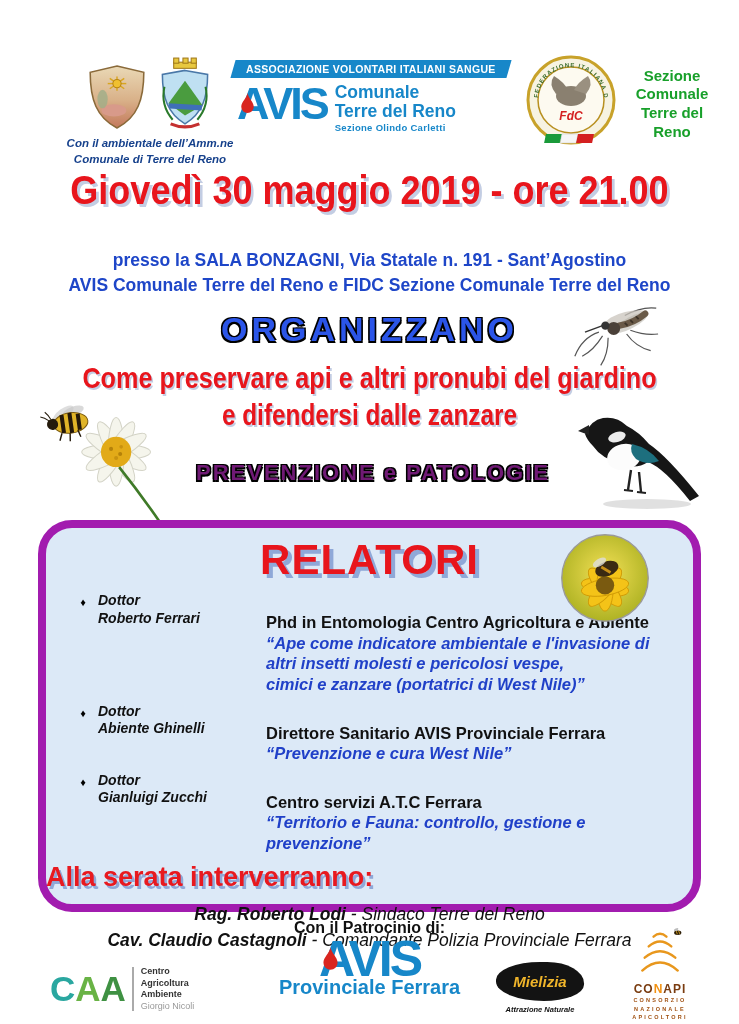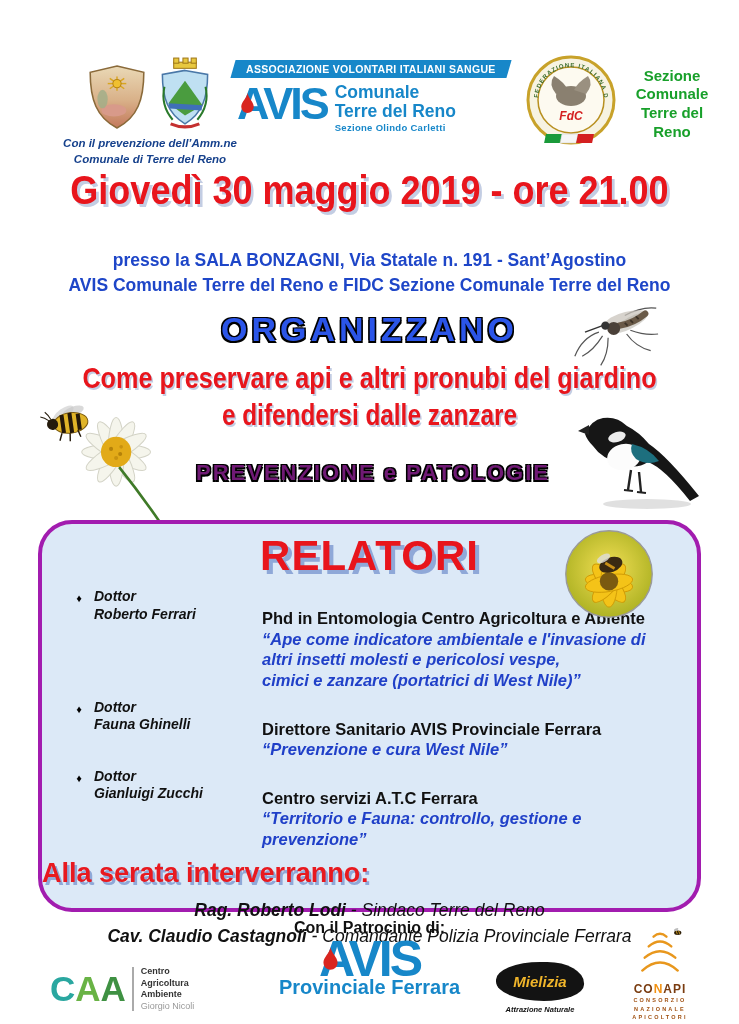--- a/index.html
+++ b/index.html
@@ -44,21 +44,21 @@
            color:#701a75;letter-spacing:2px;
            text-shadow:-1.5px -1.5px 0 #000,1.5px -1.5px 0 #000,-1.5px 1.5px 0 #000,1.5px 1.5px 0 #000;}
 
   
   .mosquito{position:absolute;left:570px;top:297px;width:104px;height:74px;}
   .beedaisy{position:absolute;left:20px;top:396px;width:172px;height:127px;}
   .magpie{position:absolute;left:577px;top:404px;width:130px;height:110px;}
 
   
   .bluebox{position:absolute;left:38px;top:520px;width:663px;height:392px;background:#dce9f7;
-           border:4px solid #a21caf;border-radius:34px;box-sizing:border-box;padding-top:6px;}
+           border:8px solid #a21caf;border-radius:34px;box-sizing:border-box;padding-top:6px;}
   .relatori-title{text-align:center;margin-top:2px;font-size:42px;font-weight:bold;color:#e8151c;
                   letter-spacing:1px;text-shadow:4px 4px 0 #8fa8d8;}
   .flower-circle{position:absolute;right:42px;top:4px;width:92px;height:92px;}
 
   .speakers{margin:8px 0 0 22px;}
   .speaker{display:flex;margin-bottom:8px;}
   .sp-bullet{width:30px;font-size:11px;text-align:center;padding-top:4px;color:#000;}
   .sp-name{width:168px;font-weight:bold;font-style:italic;font-size:14px;line-height:1.25;color:#111;}
   .sp-right{flex:1;padding-top:20px;padding-right:14px;}
   .sp-role{font-weight:bold;font-size:16.5px;color:#111;line-height:1.25;}
@@ -129,21 +129,21 @@
         </g>
         <path d="M26 14 L48 18 C48 40 43 56 26 66 C9 56 4 40 4 18 Z" fill="#bfe0f2" stroke="#4a78a8" stroke-width="1.5"></path>
         <polygon points="10,46 26,24 43,48 26,58" fill="#4a9c3f"></polygon>
         <polygon points="10,46 43,48 42,53 11,51" fill="#3f6fb8"></polygon>
         <path d="M6 30 Q2 48 14 62" fill="none" stroke="#2a7a2a" stroke-width="2"></path>
         <path d="M46 30 Q50 48 38 62" fill="none" stroke="#2a7a2a" stroke-width="2"></path>
         <path d="M12 66 Q26 72 40 66" fill="none" stroke="#c43030" stroke-width="3"></path>
       </svg>
     </div>
     <div class="patron-text">
-      <div>Con il prevenzione dell’Amm.ne</div>
+      <div>Con il ambientale dell’Amm.ne</div>
       <div>Comunale di Terre del Reno</div>
     </div>
   </div>
 
   <div class="hdr-center">
     <div class="banner">
       <span>ASSOCIAZIONE VOLONTARI ITALIANI SANGUE</span>
     </div>
     <div class="avis-row">
       <div class="avis-word">
@@ -299,21 +299,21 @@
           <div class="sp-quote">“Ape come indicatore ambientale e l'invasione di
 altri insetti molesti e pericolosi vespe,
 cimici e zanzare  (portatrici di West Nile)”</div>
         </div>
       </div>
 
       <div class="speaker">
         <div class="sp-bullet">♦</div>
         <div class="sp-name">
           <div>Dottor</div>
-          <div>Fauna Ghinelli</div>
+          <div>Abiente Ghinelli</div>
         </div>
         <div class="sp-right">
           <div class="sp-role">Direttore Sanitario AVIS Provinciale Ferrara</div>
           <div class="sp-quote">“Prevenzione e cura West Nile”</div>
         </div>
       </div>
 
       <div class="speaker">
         <div class="sp-bullet">♦</div>
         <div class="sp-name">

